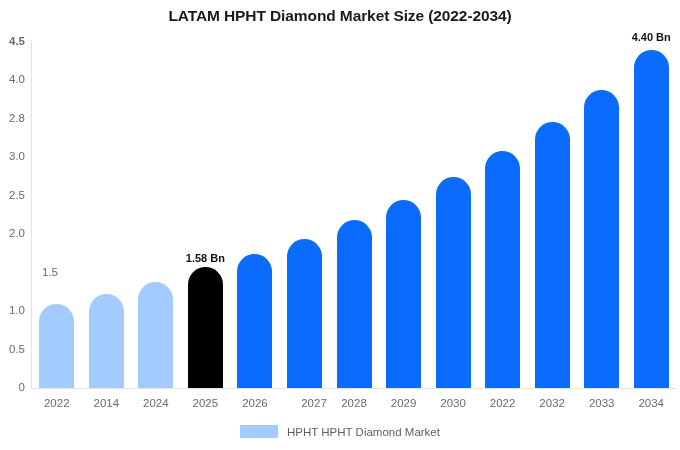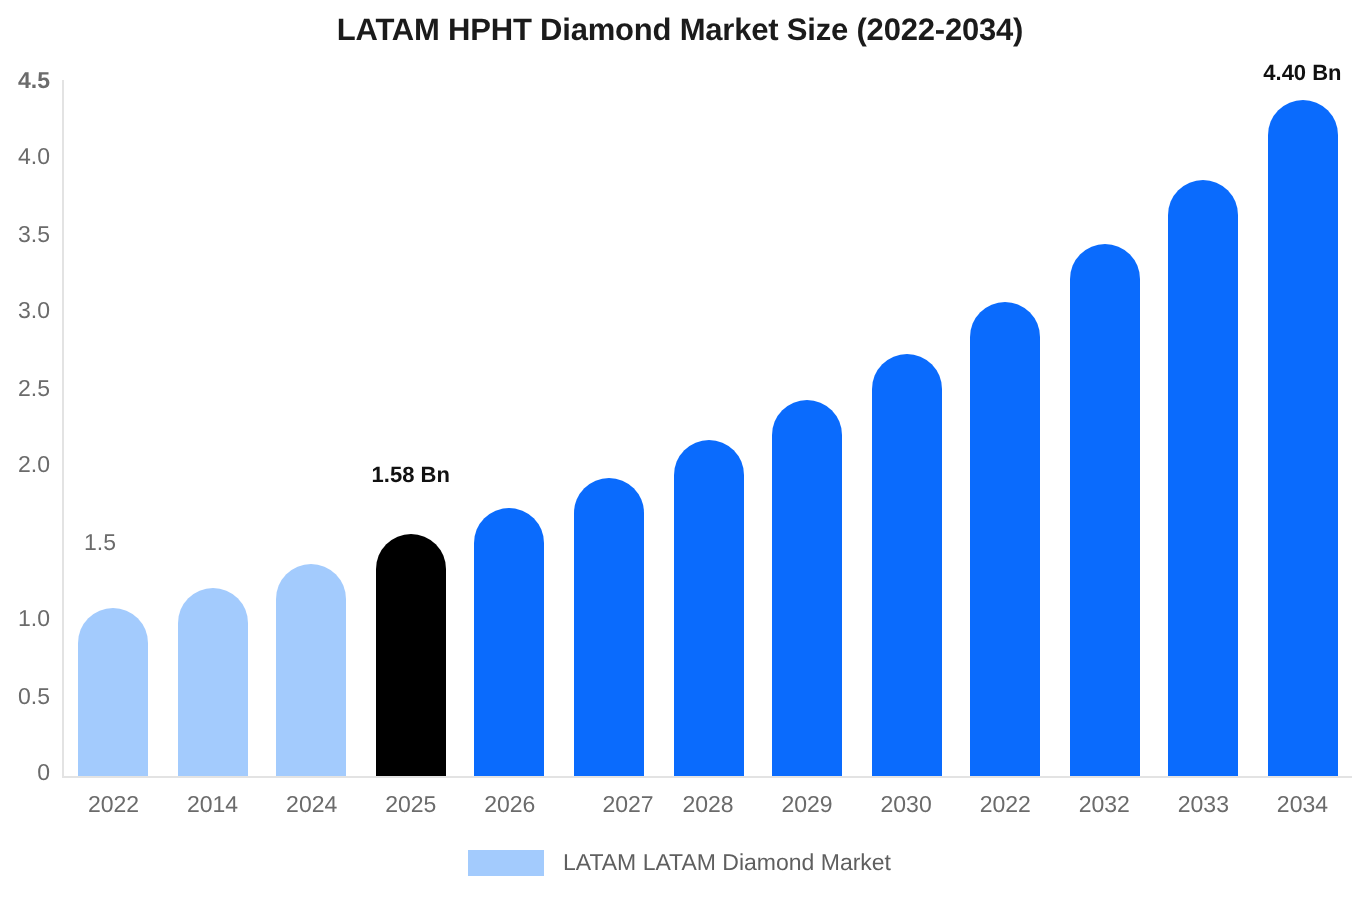--- a/index.html
+++ b/index.html
@@ -134,21 +134,21 @@
   <div id="x-axis-line"></div>
 
   <div id="y-ticks">
       <div class="y-tick-box" style="top: 382px;">0</div>
       <div class="y-tick-box" style="top: 343.556px;">0.5</div>
       <div class="y-tick-box" style="top: 305.111px;">1.0</div>
       <div class="y-tick-box" style="top: 266.667px; margin-left: 33px;">1.5</div>
       <div class="y-tick-box" style="top: 228.222px;">2.0</div>
       <div class="y-tick-box" style="top: 189.778px;">2.5</div>
       <div class="y-tick-box" style="top: 151.333px;">3.0</div>
-      <div class="y-tick-box" style="top: 112.889px;">3.5</div>
+      <div class="y-tick-box" style="top: 112.889px;">2.8</div>
       <div class="y-tick-box" style="top: 74.4444px;">4.0</div>
       <div class="y-tick-box" style="top: 36px; font-weight: bold;">4.5</div>
     </div>
 
   <div id="plot">
       <div class="bar" style="left: 8.26923px; width: 35px; height: 83.8089px; background: rgb(163, 203, 253);"></div>
       <div class="bar" style="left: 57.8077px; width: 35px; height: 93.8044px; background: rgb(163, 203, 253);"></div>
       <div class="bar" style="left: 107.346px; width: 35px; height: 106.107px; background: rgb(163, 203, 253);"></div>
       <div class="bar" style="left: 156.885px; width: 35px; height: 121.484px; background: rgb(0, 0, 0);"></div>
       <div class="bar" style="left: 206.423px; width: 35px; height: 133.787px; background: rgb(10, 107, 253);"></div>
@@ -172,22 +172,22 @@
       <div class="x-tick" style="left: 329px; width: 50px;">2028</div>
       <div class="x-tick" style="left: 378.538px; width: 50px;">2029</div>
       <div class="x-tick" style="left: 428.077px; width: 50px;">2030</div>
       <div class="x-tick" style="left: 477.615px; width: 50px;">2022</div>
       <div class="x-tick" style="left: 527.154px; width: 50px;">2032</div>
       <div class="x-tick" style="left: 576.692px; width: 50px;">2033</div>
       <div class="x-tick" style="left: 626.231px; width: 50px;">2034</div>
     </div>
 
   <div id="data-labels">
-      <div class="data-label" style="left: 165.385px; width: 80px; top: 232px;">1.58 Bn</div>
+      <div class="data-label" style="left: 165.385px; width: 80px; top: 252px;">1.58 Bn</div>
       <div class="data-label" style="left: 611.231px; width: 80px; top: 30.6889px;">4.40 Bn</div>
     </div>
 
   <div id="legend">
     <span id="legend-swatch"></span>
-    <span id="legend-label">LATAM LATAM Diamond Market</span>
+    <span id="legend-label">HPHT HPHT Diamond Market</span>
   </div>
 
 </div>
 
 </body></html>

